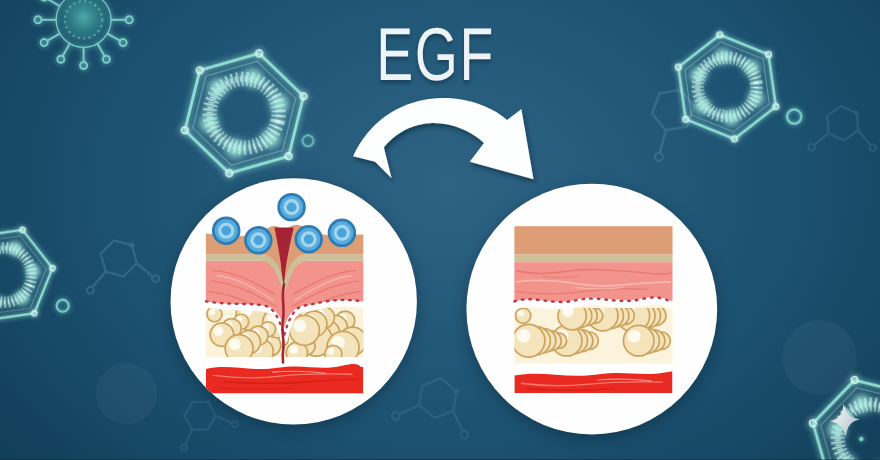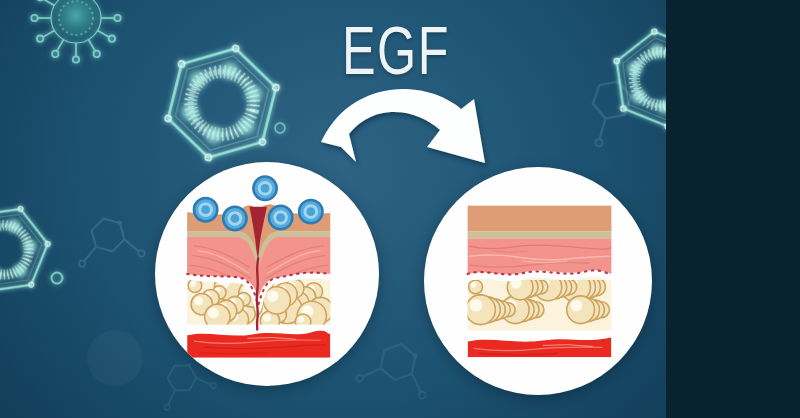--- a/index.html
+++ b/index.html
@@ -1,17 +1,17 @@
 <!DOCTYPE html>
 <html style="--c-bg-center: #2e6384; --c-bg-edge: #0c2f46; --c-title: #eef3f6; --c-circle: #fefefe; --c-accent-teal: #8feadb; --c-accent-teal-light: #c9fbf1; --c-arrow: #fdfefe; --c-epidermis: #dd9d75; --c-epidermis-edge: #cc8a5e; --c-beige: #cdbf98; --c-dermis: #f2938c; --c-dermis-dark: #e2716a; --c-dermis-light: #f9bcb2; --c-fat-bg: #fbf3dc; --c-fat-cell: #f4e4bc; --c-fat-outline: #cda45f; --c-muscle: #ea2a20; --c-muscle-dark: #c5170e; --c-muscle-light: #f68e84; --c-wound: #a42334; --c-dot-red: #b5253a; --c-molecule-rim: #2e7cb4; --c-molecule-body: #57acde; --c-molecule-ring: #a3d6ee; --c-molecule-center: #4ba4d8;"><head>
 <meta charset="utf-8">
 <style>
   html,body{margin:0;padding:0;background:#08222f;}
   .stage{
-    position:relative;width:666px;height:418px;overflow:hidden;
+    position:relative;width:800px;height:418px;overflow:hidden;
     font-family:"Liberation Sans",sans-serif;
     background:radial-gradient(95% 135% at 51% 40%,
       var(--c-bg-center,#2e6384) 0%, #1d5372 38%, #123f5a 68%, var(--c-bg-edge,#0c2f46) 100%);
   }
   .title{
     position:absolute;left:396px;top:16px;transform:translateX(-50%) scaleX(.74);
     transform-origin:center top;
     font-size:68px;line-height:1;font-weight:400;letter-spacing:2px;
     color:var(--c-title,#eef3f6);text-shadow:0 2px 4px rgba(4,24,38,.35);
     white-space:nowrap;

